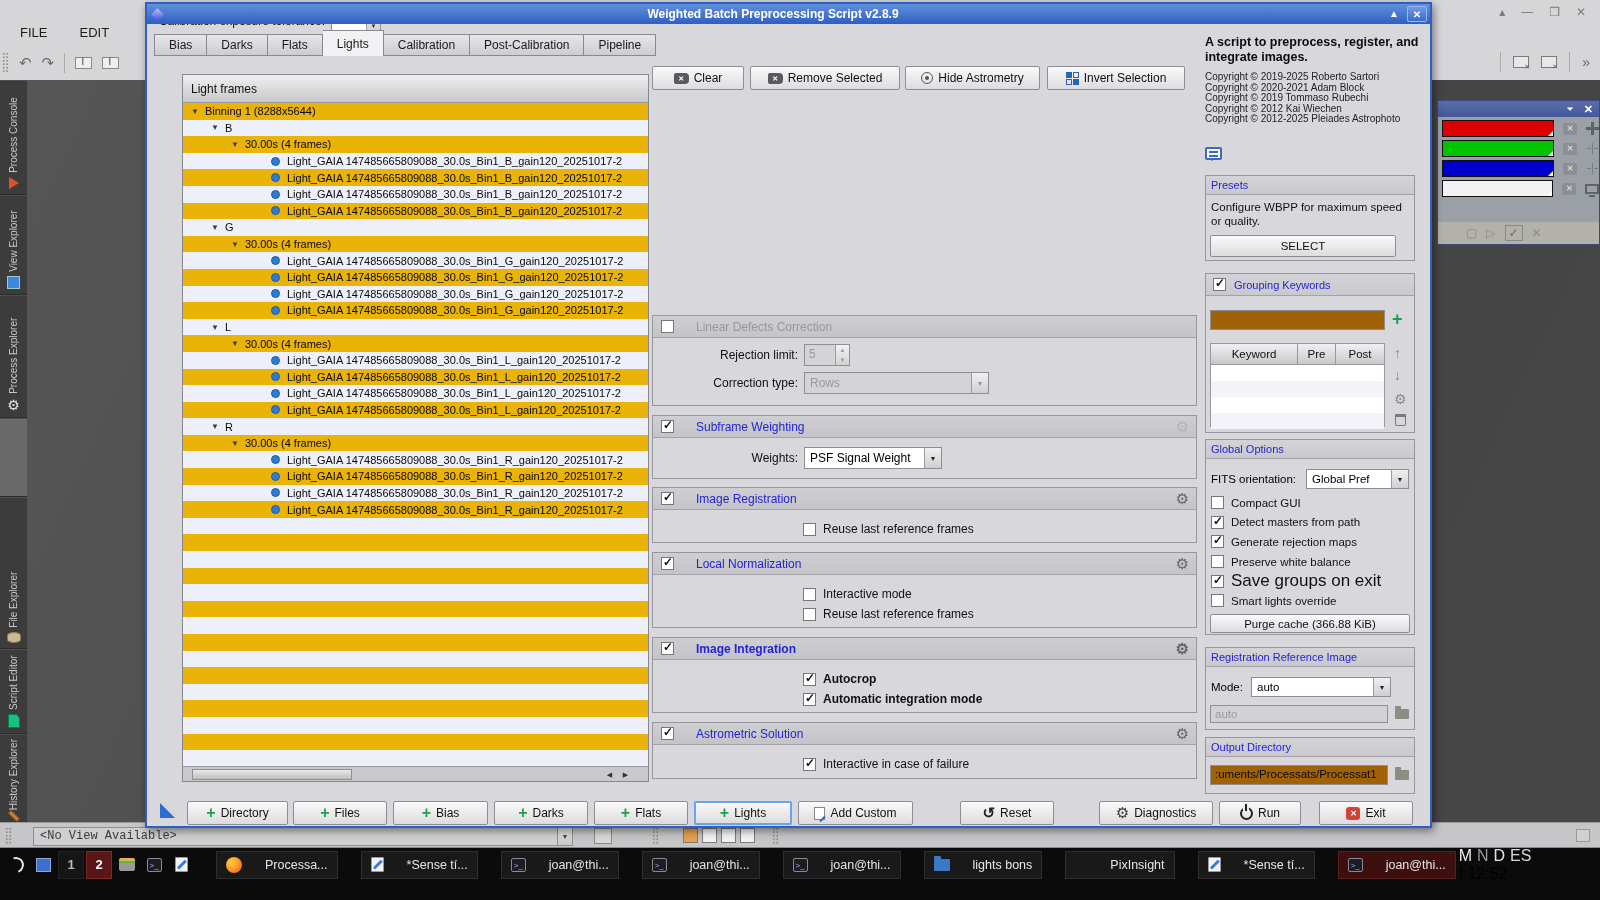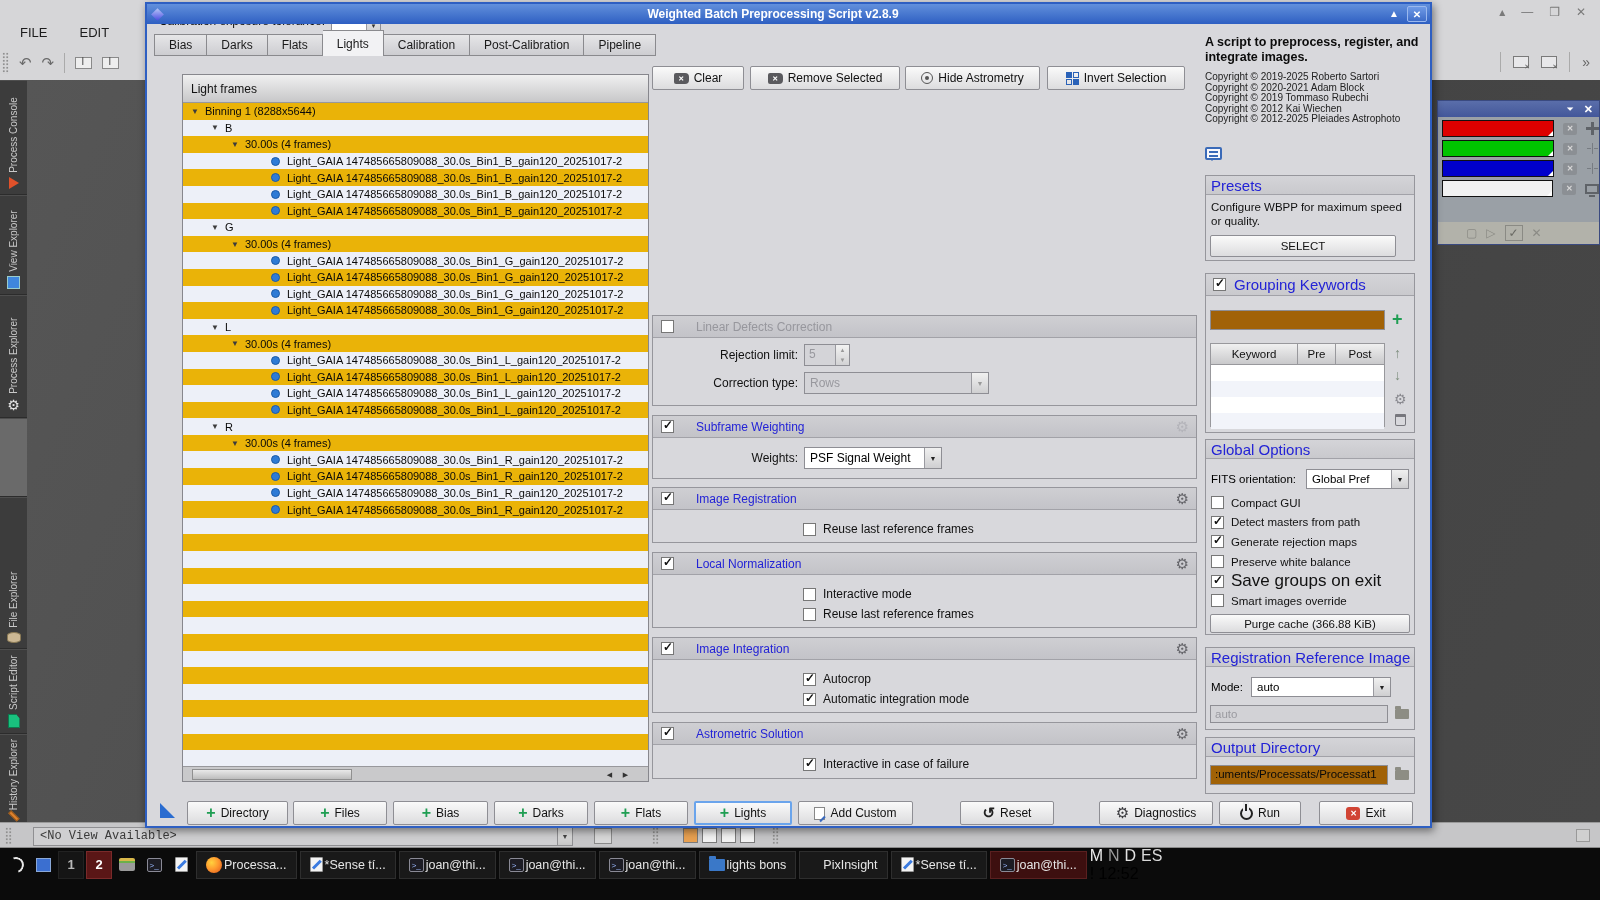--- a/index.html
+++ b/index.html
@@ -128,21 +128,21 @@
 
   
   .rcol { position:absolute; left:1058px; width:210px; }
   #desc { top:31px; font-size:12.5px; font-weight:bold; color:#0c0c0c; line-height:15px; width:218px; }
   #copyrights { top:68px; font-size:10px; color:#222; line-height:10.6px; width:230px; }
   .ico-chat { position:absolute; left:1058px; top:143px; width:17px; height:13px; border:2px solid #3a6ab8; border-radius:2px; background:#f8f8fc; }
   .ico-chat::before { content:""; position:absolute; bottom:-6px; left:2px; border:3px solid transparent; border-top-color:#3a6ab8; }
   .ico-chat::after { content:""; position:absolute; top:2px; left:2px; right:2px; height:2px; background:#3a6ab8; box-shadow:0 4px 0 #3a6ab8; }
 
   .rbox { position:absolute; left:1058px; width:210px; border:1px solid #96969c; background:#d8d8dc; }
-  .rbox-h { height:19px; border-bottom:1px solid #a2a2a8; background:linear-gradient(#d4d4d8,#c9c9cd); display:flex; align-items:center; padding-left:5px; font-size:15px; color:#2323d6; }
+  .rbox-h { height:19px; border-bottom:1px solid #a2a2a8; background:linear-gradient(#d4d4d8,#c9c9cd); display:flex; align-items:center; padding-left:5px; font-size:11px; color:#2323d6; }
   .rbox-h .cb { margin:0 8px 0 2px; }
   .rtext { font-size:11.5px; color:#111; padding:5px 5px 0 5px; line-height:14px; }
   .rbtn { position:absolute; background:linear-gradient(#fafafa,#dcdcde); border:1px solid #8e8e94; border-radius:2px; font-size:11.5px; display:flex; align-items:center; justify-content:center; color:#111; }
   .rinput { position:absolute; background:#a16207; border:1px solid #8e8e94; font-size:11.5px; padding:2px 4px; white-space:nowrap; overflow:hidden; color:#0a0a0a; }
   .rinput.dis { background:#d2d2d6; color:#9a9aa0; }
   .gk-plus { position:absolute; font-size:18px; font-weight:bold; color:#1f9e53; line-height:16px; }
   .gk-arrow { position:absolute; font-size:14px; color:#7e8e7e; }
   .gk-gear { position:absolute; font-size:14px; color:#8a8a90; }
   .ico-trash { position:absolute; width:11px; height:12px; border:1px solid #77777d; border-top:3px solid #77777d; border-radius:1px 1px 2px 2px; }
   .gk-table { position:absolute; display:flex; }
@@ -167,21 +167,21 @@
   .ico-power::before { content:""; position:absolute; top:-5px; left:50%; transform:translateX(-50%); width:2px; height:7px; background:#222; box-shadow:0 0 0 2px #ededef; }
   .ico-exit { width:14px; height:13px; background:#d14434; border-radius:3px; color:#fff; font-size:8px; font-weight:bold; text-align:center; line-height:13px; }
   #dlg-tri { position:absolute; left:13px; top:799px; width:15px; height:15px; background:#2a6cd0; clip-path:polygon(0 0,100% 100%,0 100%); }
 
   
   #taskbar { position:absolute; left:0; top:848px; width:1600px; height:52px; background:#0b0b0b; z-index:8; display:flex; align-items:flex-start; }
   #taskbar-inner { display:flex; align-items:center; height:33px; width:100%; padding:0 4px; gap:3px; }
   .tb-ico-btn { width:24px; height:28px; display:flex; align-items:center; justify-content:center; flex:none; }
   .ws { width:26px; height:28px; color:#b8b8b8; font-size:13px; font-weight:bold; display:flex; align-items:center; justify-content:center; border:1px solid #222; background:#151515; flex:none; }
   .ws.active { background:#5a1616; border-color:#7a2a2a; color:#fff; }
-  .twin { height:28px; background:#191919; border:1px solid #2e2e2e; display:flex; align-items:center; gap:2px; padding:0 9px; color:#e6e6e6; font-size:12.5px; white-space:nowrap; flex:none; }
+  .twin { height:28px; background:#191919; border:1px solid #2e2e2e; display:flex; align-items:center; gap:23px; padding:0 9px; color:#e6e6e6; font-size:12.5px; white-space:nowrap; flex:none;margin-left:20px; }
   .twin.active { background:#3d0f0f; border-color:#5a2020; }
   .ico-swirl { width:16px; height:16px; border:2px solid #e8e8e8; border-radius:50%; border-bottom-color:transparent; border-left-color:transparent; transform:rotate(25deg); }
   .ico-bluesq { width:15px; height:14px; background:#3b6fd0; border:1px solid #8aa8d8; }
   .ico-archive { width:16px; height:13px; background:#9a9a9a; border-radius:2px; border-top:3px solid #d8b84a; box-shadow:inset 0 2px 0 #6ab04a; }
   .ico-term { width:15px; height:14px; background:#1c1c24; border:1px solid #8a8a96; border-radius:2px; color:#9ab8ff; font-size:8px; line-height:13px; padding-left:2px; }
   .ico-edit { width:13px; height:15px; background:#f4f4f4; border:1px solid #999; border-radius:1px; position:relative; }
   .ico-edit::after { content:""; position:absolute; left:2px; top:9px; width:11px; height:3px; background:#3a7ae0; transform:rotate(-45deg); transform-origin:left; }
   .ico-ff { width:16px; height:16px; border-radius:50%; background:radial-gradient(circle at 35% 35%, #ffd23e 0%, #ff9a2e 45%, #e0551a 100%); }
   .ico-fold { width:16px; height:12px; background:#3a78c8; border-radius:1px; position:relative; }
   .ico-fold::before { content:""; position:absolute; top:-3px; left:0; width:7px; height:3px; background:#3a78c8; border-radius:1px 1px 0 0; }
@@ -555,21 +555,21 @@
             <span class="cb"></span>
             <span class="optlabel">Interactive mode</span>
           </div>
           <div class="optrow">
             <span class="cb"></span>
             <span class="optlabel">Reuse last reference frames</span>
           </div>
         </div>
     </div>
 
-    <div class="gbox" style="left:505px;top:633px;height:76px;">
+    <div class="gbox" style="left:505px;top:633px;height:76px;font-weight:bold;">
       <div class="gbox-h">
         <span class="cb checked"></span>
         <span class="gbox-title">Image Integration</span>
         <span class="gear">⚙</span>
       </div>
       <div class="opt-pad">
           <div class="optrow">
             <span class="cb checked"></span>
             <span class="optlabel">Autocrop</span>
           </div>
@@ -663,21 +663,21 @@
           <div class="optrow">
             <span class="cb"></span>
             <span class="optlabel" style="font-size: 11.5px;">Preserve white balance</span>
           </div>
           <div class="optrow">
             <span class="cb checked"></span>
             <span class="optlabel" style="font-size: 17px;">Save groups on exit</span>
           </div>
           <div class="optrow">
             <span class="cb"></span>
-            <span class="optlabel" style="font-size: 11.5px;">Smart images override</span>
+            <span class="optlabel" style="font-size: 11.5px;">Smart lights override</span>
           </div>
         </div>
     </div>
     <div class="rbtn" style="left:1063px;top:610px;width:200px;height:19px;">Purge cache (366.88 KiB)</div>
 
     <div class="rbox" style="top:643px;height:83px;">
       <div class="rbox-h">
           <span>Registration Reference Image</span>
         </div>
       <div class="frow" style="margin:10px 0 0 0;padding-left:5px;height:20px;">

